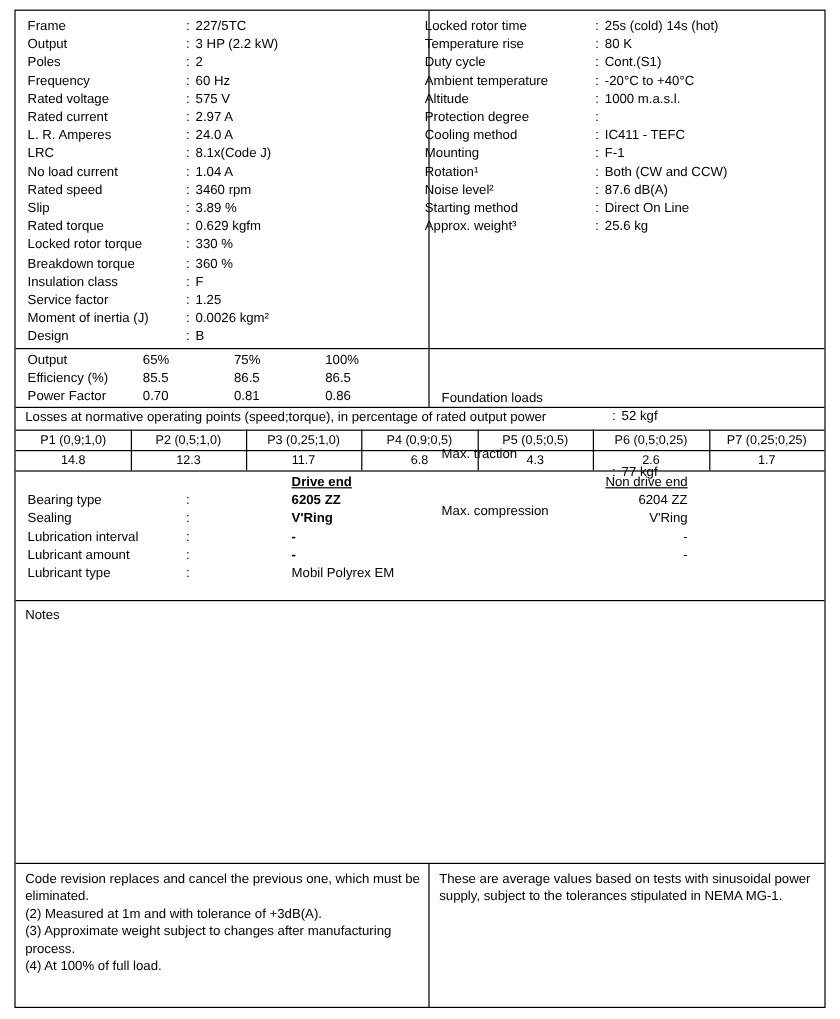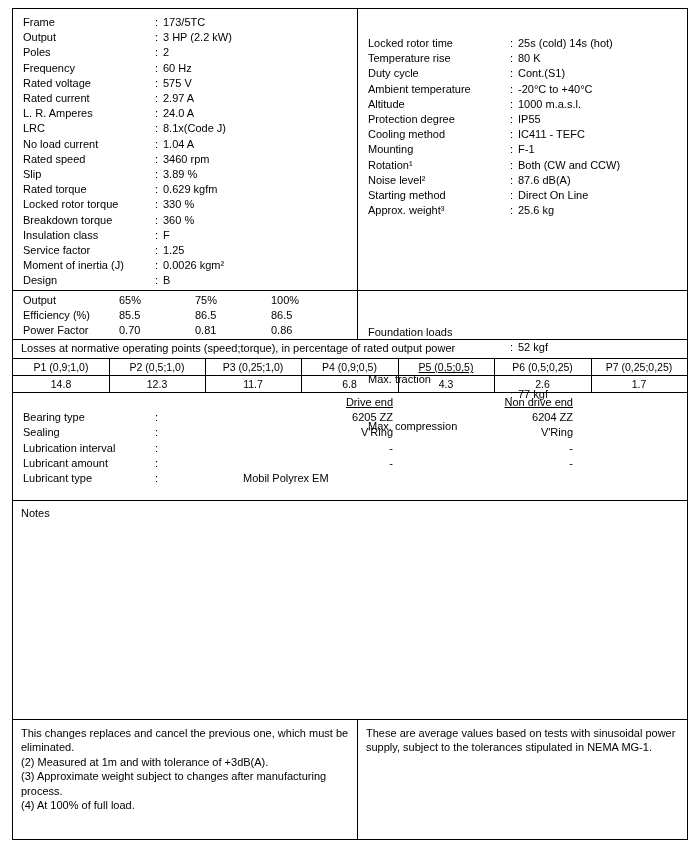--- a/index.html
+++ b/index.html
@@ -44,21 +44,21 @@
     top: 0;
     bottom: 0;
     border-left: 1px solid #000;
   }
   
   .specs-left, .specs-right {
     position: absolute;
     top: 6px;
   }
   .specs-left { left: 0; width: 344px; }
-  .specs-right { left: 345px; width: 330px; margin-top: 21px; }
+  .specs-right { left: 331px; width: 330px; }
   .spec-row {
     display: flex;
     line-height: 15.2px;
     font-size: 11px;
   }
   .spec-row .k { width: 132px; padding-left: 10px; }
   .spec-row .c { width: 8px; }
   .spec-row .v { flex: 1; }
   .specs-right .spec-row .k { width: 142px; padding-left: 10px; }
 
@@ -78,21 +78,21 @@
   .loss-cell {
     position: absolute;
     text-align: center;
     line-height: 16px;
     font-size: 10.5px;
   }
   
   .bear-row { display: flex; line-height: 15.2px; }
   .bear-row .k { width: 132px; padding-left: 10px; }
   .bear-row .c { width: 88px; }
-  .bear-row .de { width: 150px; text-align: right; }
+  .bear-row .de { width: 150px; text-align: left; font-weight: bold; }
   .bear-row .nde { width: 180px; text-align: right; }
   .bear-head { text-decoration: underline; }
   .lub-type-val {
     width: 330px;
     text-align: left;
   }
   .notes-label {
     padding-left: 8px;
     padding-top: 5px;
     line-height: 14px;
@@ -110,21 +110,21 @@
 <div class="sheet">
   <div class="frame">
 
     <div class="blk" style="left:0; top:0; width:674px; height:281px;">
       <div class="vline" style="left:344px;"></div>
 
       <div class="specs-left">
         <div class="spec-row">
           <span class="k">Frame</span>
           <span class="c">:</span>
-          <span class="v">173/5TC</span>
+          <span class="v">227/5TC</span>
         </div>
         <div class="spec-row">
           <span class="k">Output</span>
           <span class="c">:</span>
           <span class="v">3 HP (2.2 kW)</span>
         </div>
         <div class="spec-row">
           <span class="k">Poles</span>
           <span class="c">:</span>
           <span class="v">2</span>
@@ -228,21 +228,20 @@
           <span class="v">-20°C to +40°C</span>
         </div>
         <div class="spec-row">
           <span class="k">Altitude</span>
           <span class="c">:</span>
           <span class="v">1000 m.a.s.l.</span>
         </div>
         <div class="spec-row">
           <span class="k">Protection degree</span>
           <span class="c">:</span>
-          <span class="v">IP55</span>
         </div>
         <div class="spec-row">
           <span class="k">Cooling method</span>
           <span class="c">:</span>
           <span class="v">IC411 - TEFC</span>
         </div>
         <div class="spec-row">
           <span class="k">Mounting</span>
           <span class="c">:</span>
           <span class="v">F-1</span>
@@ -324,21 +323,21 @@
       <div class="vline" style="left:192px; top:18px; bottom:0;"></div>
       <div class="vline" style="left:288px; top:18px; bottom:0;"></div>
       <div class="vline" style="left:385px; top:18px; bottom:0;"></div>
       <div class="vline" style="left:481px; top:18px; bottom:0;"></div>
       <div class="vline" style="left:578px; top:18px; bottom:0;"></div>
 
       <div class="loss-cell" style="left:0; top:19px; width:96px;">P1 (0,9;1,0)</div>
       <div class="loss-cell" style="left:96px; top:19px; width:96px;">P2 (0,5;1,0)</div>
       <div class="loss-cell" style="left:192px; top:19px; width:96px;">P3 (0,25;1,0)</div>
       <div class="loss-cell" style="left:288px; top:19px; width:97px;">P4 (0,9;0,5)</div>
-      <div class="loss-cell" style="left:385px; top:19px; width:96px;text-decoration:underline;">P5 (0,5;0,5)</div>
+      <div class="loss-cell" style="left:385px; top:19px; width:96px;">P5 (0,5;0,5)</div>
       <div class="loss-cell" style="left:481px; top:19px; width:97px;">P6 (0,5;0,25)</div>
       <div class="loss-cell" style="left:578px; top:19px; width:96px;">P7 (0,25;0,25)</div>
 
       <div class="loss-cell" style="left:0; top:36px; width:96px;">14.8</div>
       <div class="loss-cell" style="left:96px; top:36px; width:96px;">12.3</div>
       <div class="loss-cell" style="left:192px; top:36px; width:96px;">11.7</div>
       <div class="loss-cell" style="left:288px; top:36px; width:97px;">6.8</div>
       <div class="loss-cell" style="left:385px; top:36px; width:96px;">4.3</div>
       <div class="loss-cell" style="left:481px; top:36px; width:97px;">2.6</div>
       <div class="loss-cell" style="left:578px; top:36px; width:96px;">1.7</div>
@@ -390,21 +389,21 @@
       <div class="notes-label">Notes</div>
       <div style="padding-left:8px; padding-top:2px; line-height:14px;"></div>
     </div>
 
     <div class="hline" style="top:710px;"></div>
 
     <div class="blk" style="left:0; top:711px; width:674px; height:120px;">
       <div class="vline" style="left:344px;"></div>
 
       <div class="footnote" style="position:absolute; left:0; top:0; width:344px;">
-        <p>This changes replaces and cancel the previous one, which must be eliminated.</p>
+        <p>Code revision replaces and cancel the previous one, which must be eliminated.</p>
         <p>(2) Measured at 1m and with tolerance of +3dB(A).</p>
         <p>(3) Approximate weight subject to changes after manufacturing process.</p>
         <p>(4) At 100% of full load.</p>
       </div>
 
       <div class="footnote" style="position:absolute; left:345px; top:0; width:329px;">
         <p>These are average values based on tests with sinusoidal power supply, subject to the tolerances stipulated in NEMA MG-1.</p>
       </div>
     </div>
 

